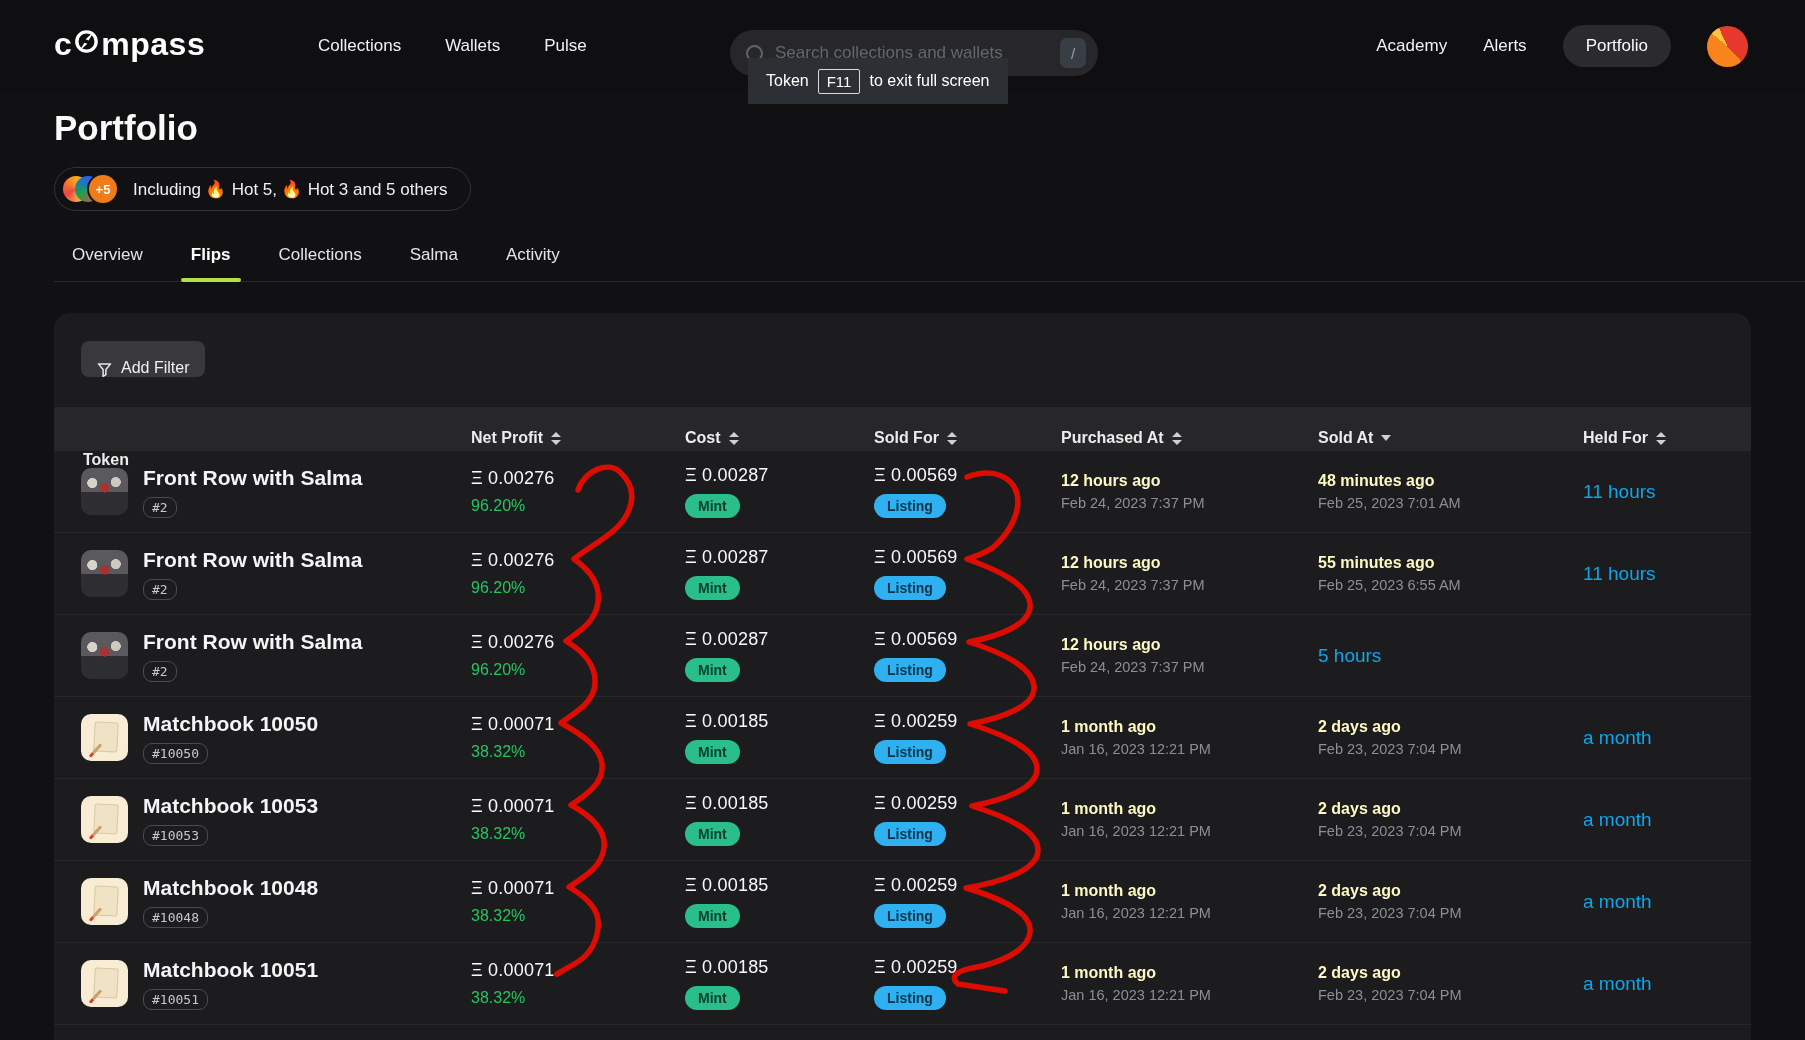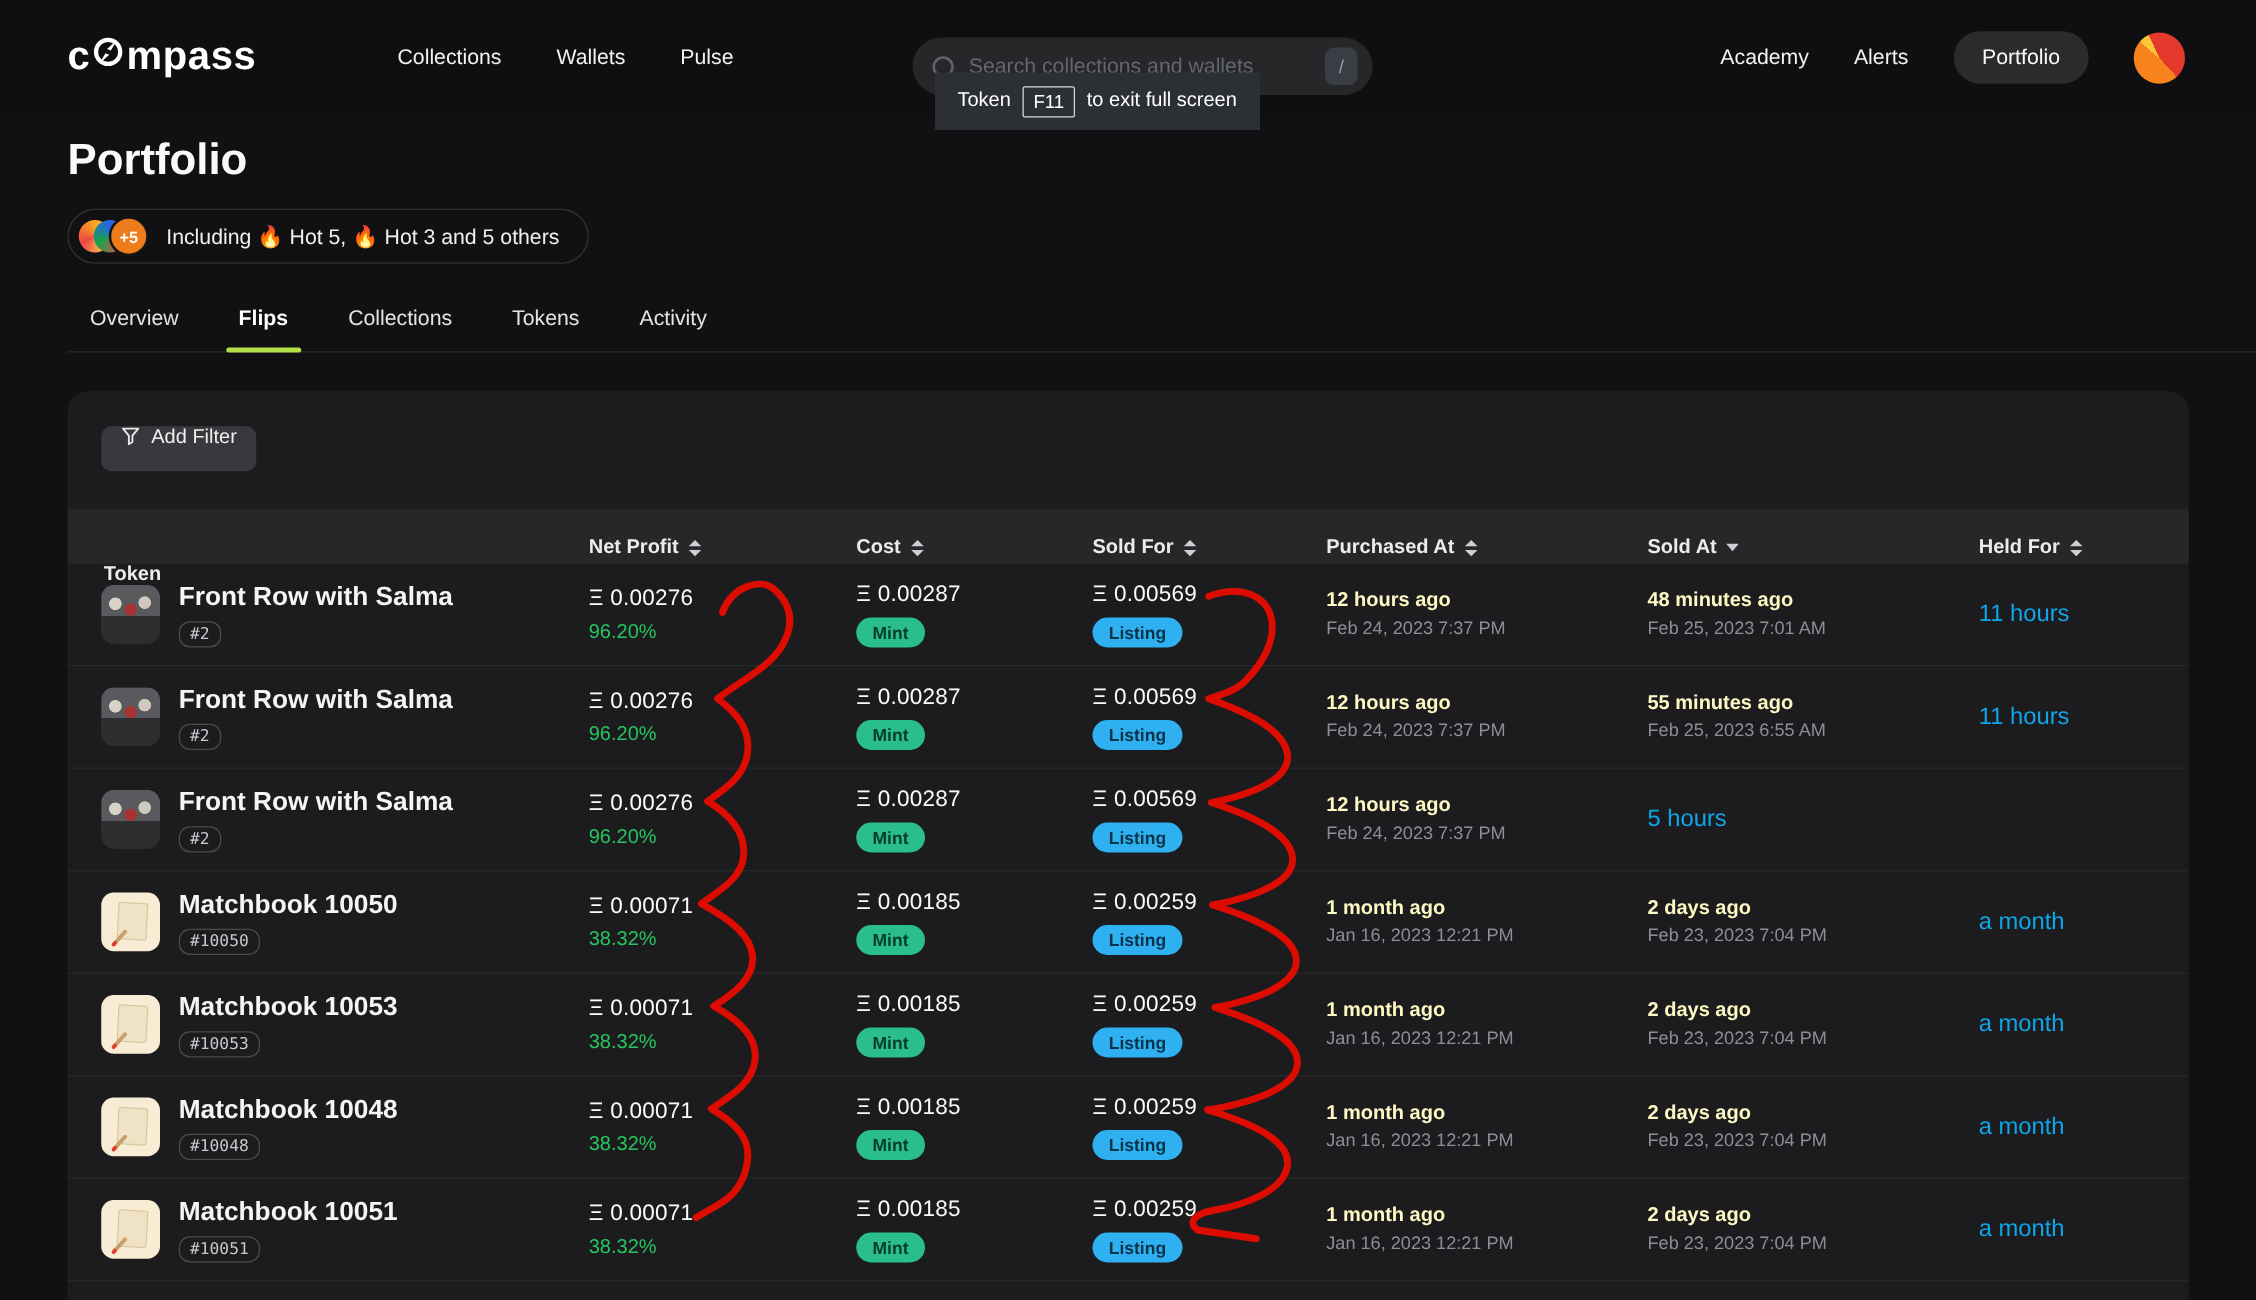--- a/index.html
+++ b/index.html
@@ -60,21 +60,21 @@
   .tab { font-size:17px; color:#e4e4e7; padding:0 10px 15px; position:relative; cursor:pointer; }
   .tab.active { font-weight:700; color:#fff; }
   .tab.active::after { content:""; position:absolute; left:0; right:0; bottom:-2px; height:4px;
             background:#b2e049; border-radius:2px; }
   .tabs-divider { height:1px; background:#2b2b2e; margin-left:54px; margin-top:1px; }
 
   
   .card { margin:31px 54px 0; width:1697px; height:732px; background:#1c1c1f;
             border-radius:16px 16px 0 0; padding-top:28px; overflow:hidden; }
   .filter-btn { margin-left:27px; height:36px; background:#39393d; border:none; border-radius:8px;
-            color:#f0f0f0; font-size:16px; font-weight:500; display:flex; align-items:flex-start; gap:9px;
+            color:#f0f0f0; font-size:16px; font-weight:500; display:flex; align-items:flex-end; gap:9px;
             padding:0 16px; cursor:pointer; font-family:"Liberation Sans",sans-serif; }
   .filter-btn svg { display:block; }
 
   .grid-row { display:grid; grid-template-columns:417px 214px 189px 187px 257px 265px 1fr; align-items:center; }
   .thead { margin-top:30px; height:44px; background:#27272a; font-size:16px; font-weight:700; color:#ececec; }
   .th { display:flex; align-items:center; gap:8px; cursor:pointer; }
   .th:first-child { padding-left:29px; cursor:default;margin-top:44px; }
 
   .sort { display:inline-flex; flex-direction:column; gap:3px; }
   .sort i { display:block; width:0; height:0; border-left:5px solid transparent; border-right:5px solid transparent; }
@@ -174,21 +174,21 @@
 </section>
 
 <nav class="tabs">
 
     <span class="tab">Overview</span>
 
     <span class="tab active">Flips</span>
 
     <span class="tab">Collections</span>
 
-    <span class="tab">Tokens</span>
+    <span class="tab">Salma</span>
 
     <span class="tab">Activity</span>
   </nav>
 <div class="tabs-divider"></div>
 
 <section class="card">
   <button class="filter-btn">
     <span>
       <svg width="15" height="15" viewBox="0 0 16 16" fill="none">
         <path d="M1.5 2h13l-5 6v5.5l-3 1.8V8l-5-6z" stroke="#e8e8e8" stroke-width="1.6" stroke-linejoin="round"></path>

